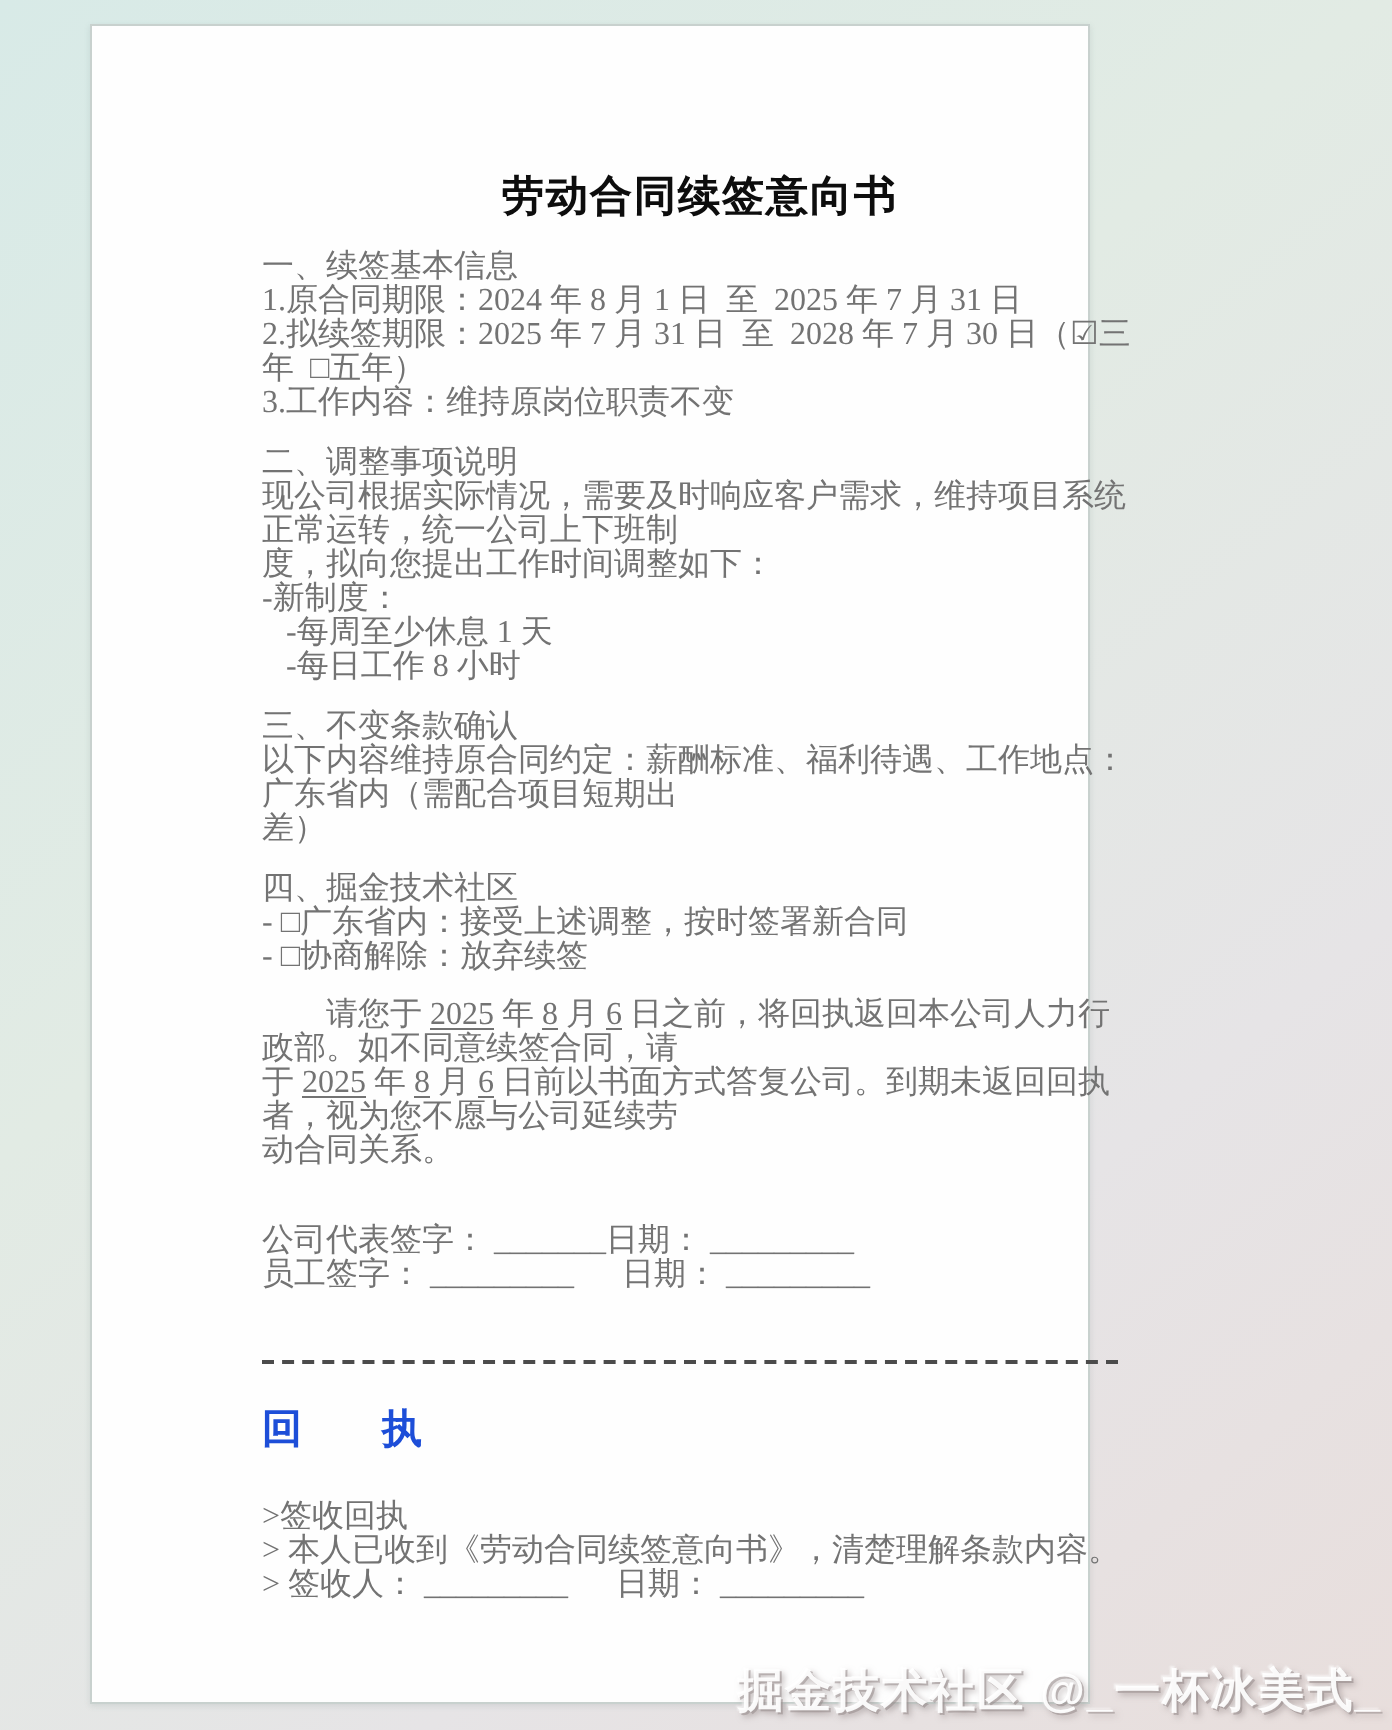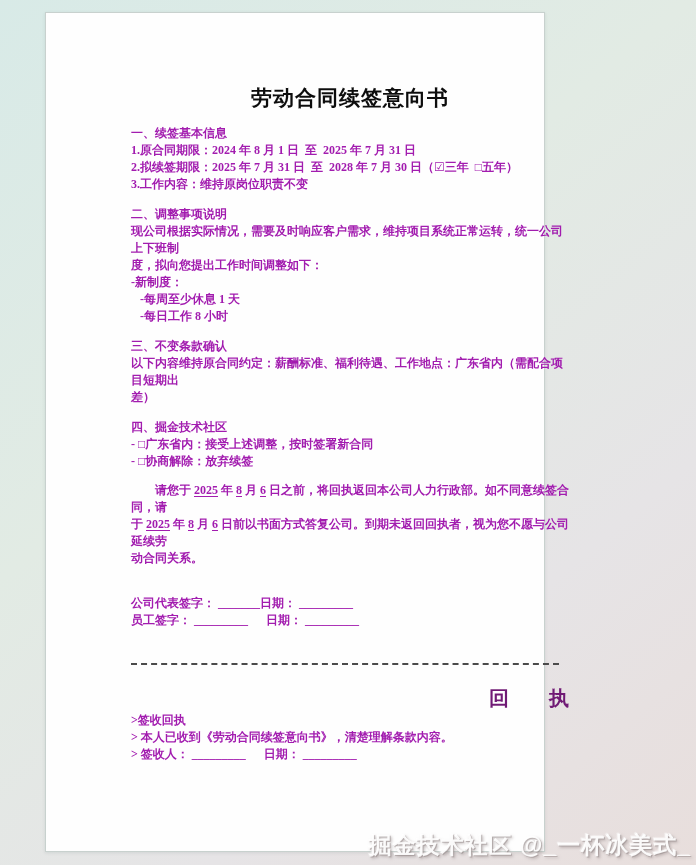--- a/index.html
+++ b/index.html
@@ -28,46 +28,46 @@
   .doc-title {
     margin: 0;
     text-align: center;
     font-size: 21px;
     line-height: 26px;
     font-weight: bold;
     color: #0d0d0d;
     letter-spacing: 1px;
   }
   .line {
-    font-size: 12px;
+    font-size: 16px;
     line-height: 17px;
-    font-weight: bold;
+    font-weight: normal;
     white-space: pre-wrap;
-    color: #a21caf;
+    color: #737373;
   }
   .sec-first   { margin-top: 14px; }
   .sec         { margin-top: 13px; }
   .notice      { margin-top: 12px; }
   .u { text-decoration: underline; text-underline-offset: 2px; }
   .sig-block   { margin-top: 28px; }
   .divider {
     margin-top: 34px;
     width: 428px;
     height: 0;
     border-top: 2px dashed #4b4b4b;
   }
   .receipt-title {
     margin: 20px 0 0 0;
-    text-align: right;
+    text-align: left;
     font-size: 20px;
     line-height: 27px;
     font-weight: bold;
-    color: #701a75;
+    color: #1d4ed8;
   }
-  .receipt-block { }
+  .receipt-block { margin-top: 21px; }
   .watermark {
     position: absolute;
     right: 5px;
     bottom: 4px;
     font-size: 23px;
     font-weight: bold;
     letter-spacing: 1px;
     color: rgba(255,255,255,0.93);
     text-shadow:
       1px 1px 0 rgba(150,138,138,0.55),

